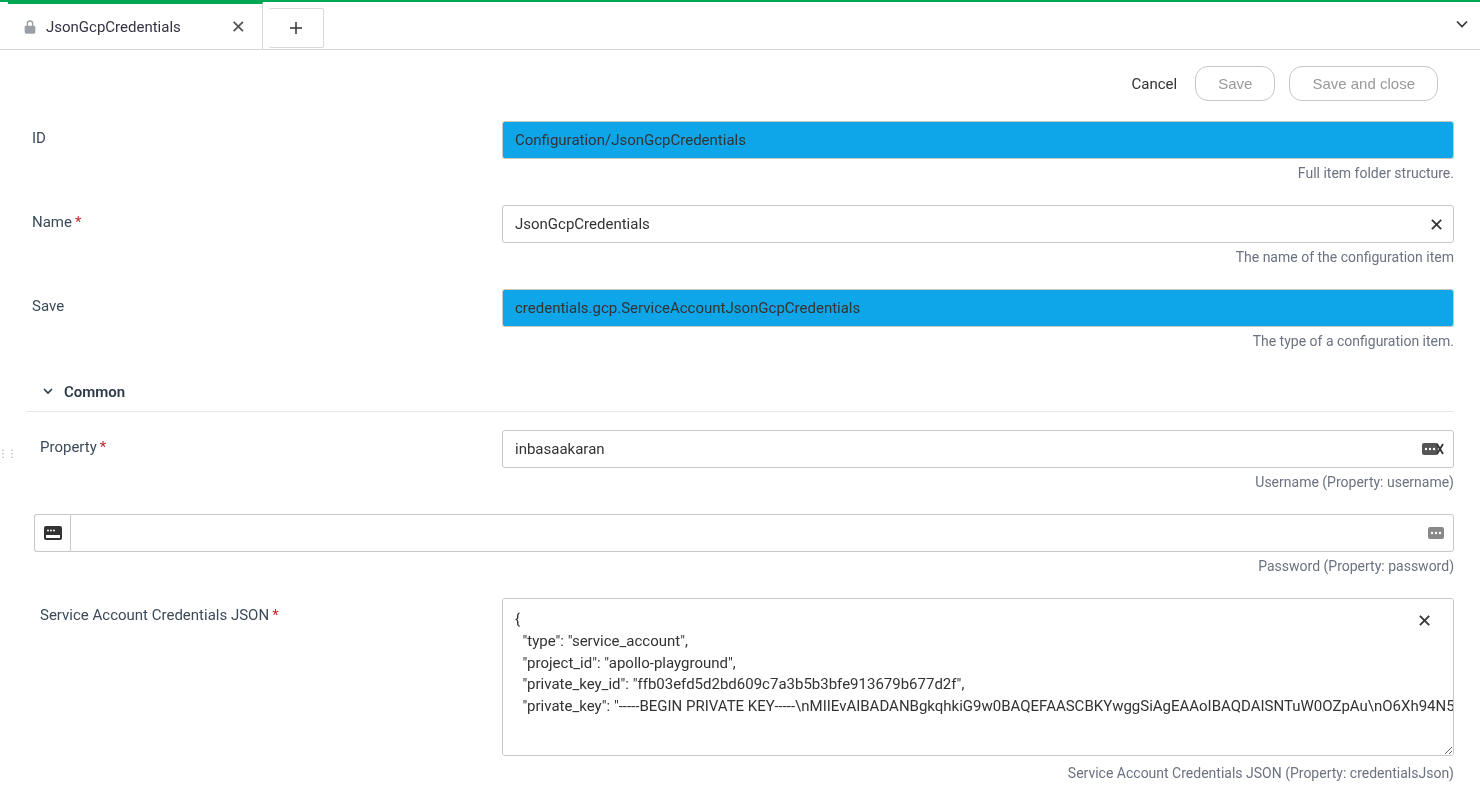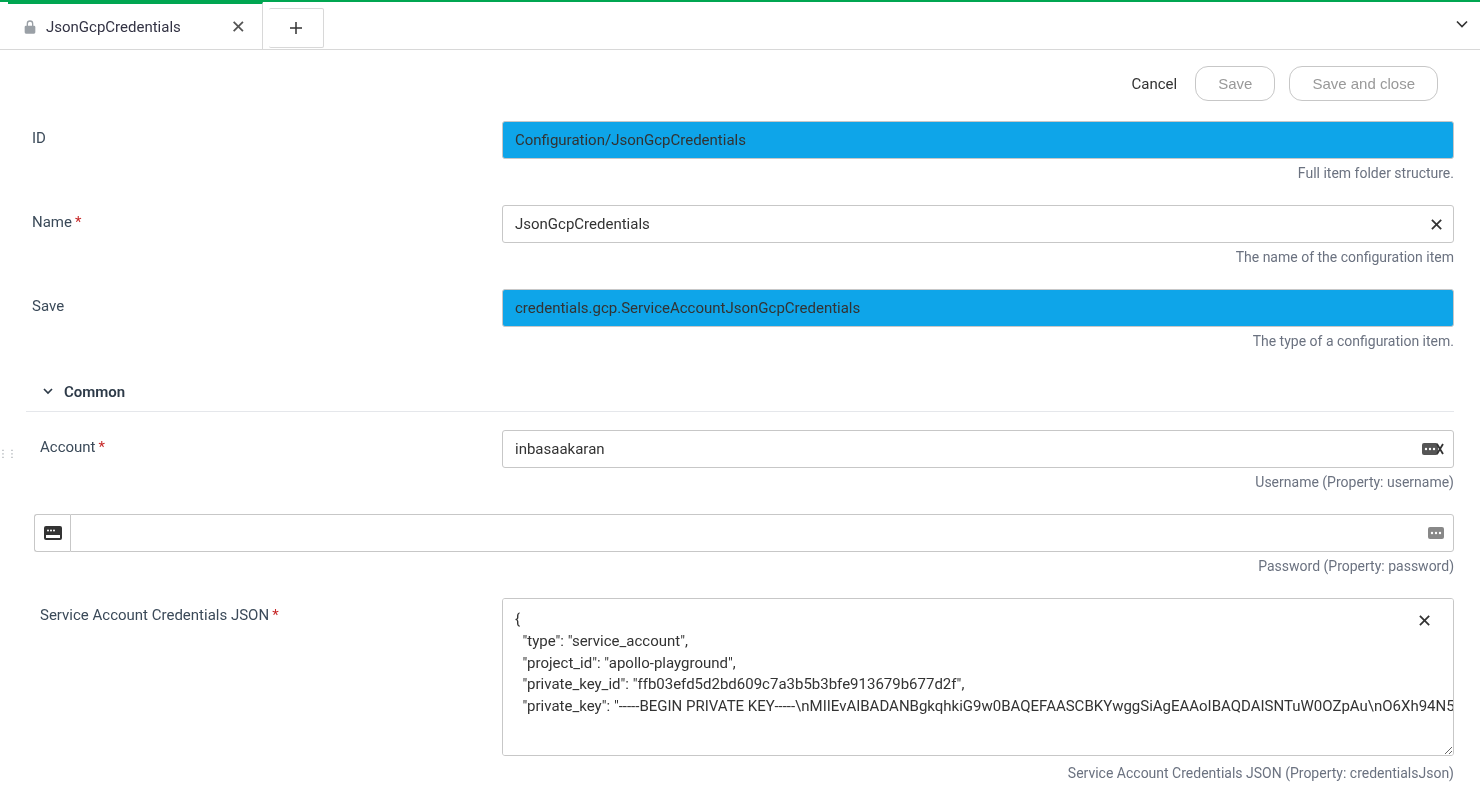--- a/index.html
+++ b/index.html
@@ -120,21 +120,21 @@
     <span>
       <svg width="16" height="16" viewBox="0 0 24 24" fill="none" stroke="#2d3a48" stroke-width="2.5">
           <path d="M6 9l6 6 6-6"></path>
         </svg>
     </span>
     <span>Common</span>
   </div>
 
   <div class="form-row" style="padding-left:8px;">
     <div class="form-label" style="width:468px;">
-      <span>Account</span><span class="req">*</span>
+      <span>Property</span><span class="req">*</span>
     </div>
     <div class="form-field">
       <div class="input-wrap">
         <input class="input-base" value="inbasaakaran" style="">
         <span class="pw-icon">
           <svg width="22" height="16" viewBox="0 0 22 16">
               <rect x="0" y="2" width="16" height="12" rx="2" fill="#555"></rect>
               <circle cx="4" cy="8" r="1.2" fill="#fff"></circle>
               <circle cx="8" cy="8" r="1.2" fill="#fff"></circle>
               <circle cx="12" cy="8" r="1.2" fill="#fff"></circle>

